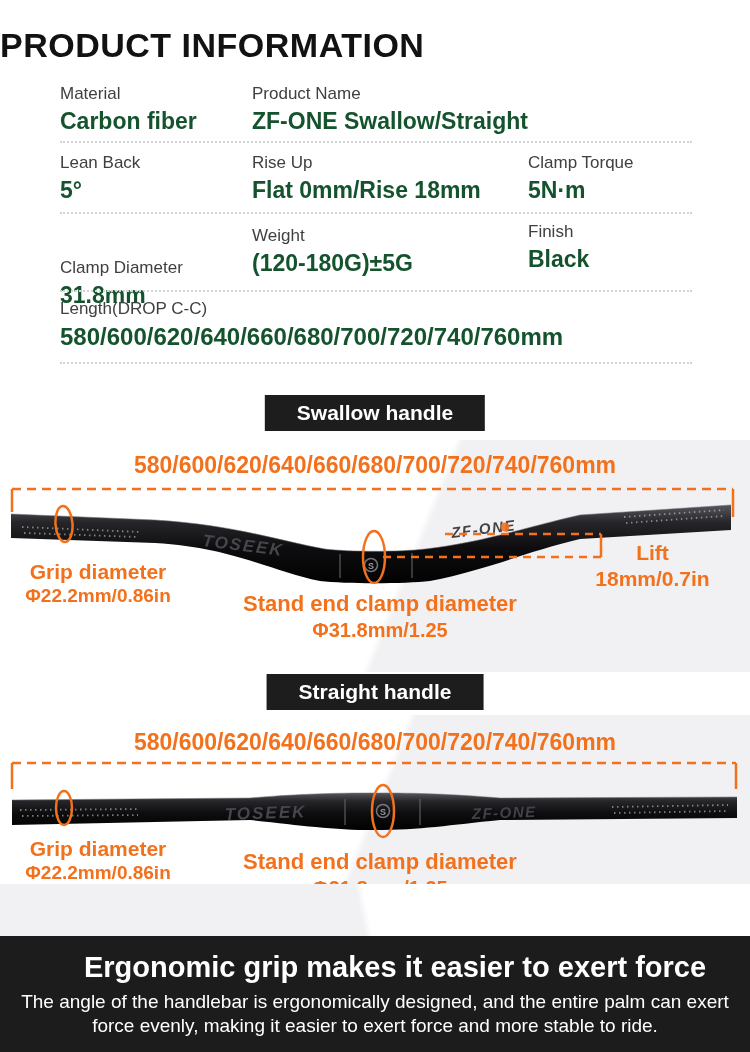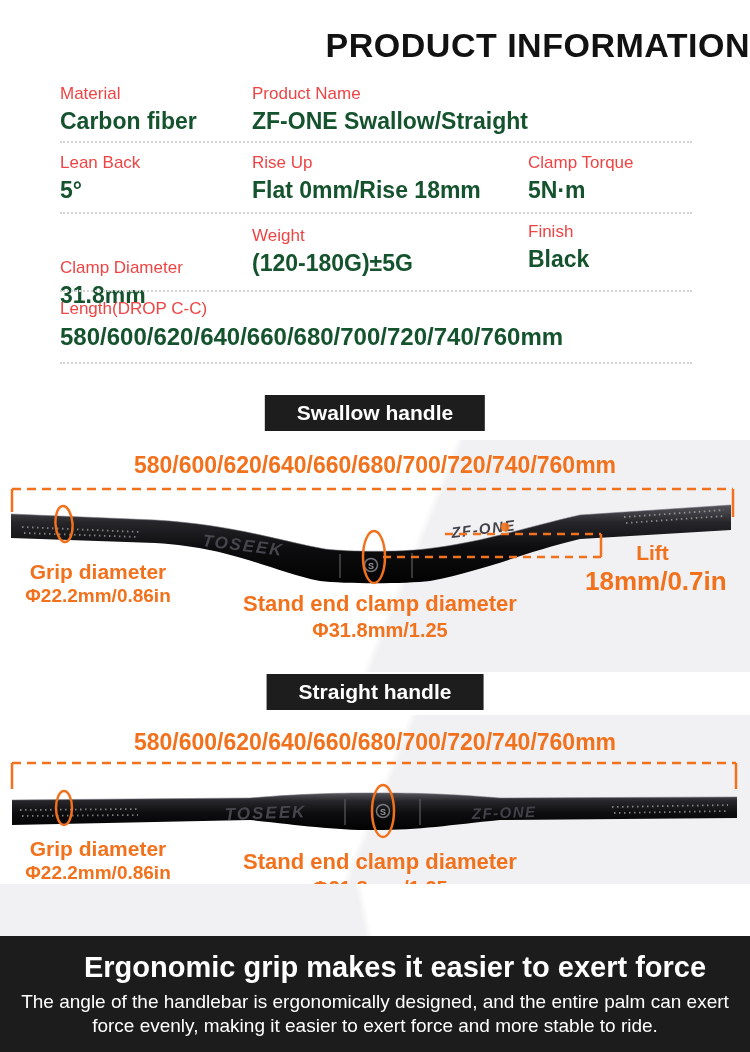--- a/index.html
+++ b/index.html
@@ -1,19 +1,19 @@
 <!DOCTYPE html>
 <html><head>
 <meta charset="utf-8">
 <style>
   html,body{margin:0;padding:0;background:#ffffff;font-family:"Liberation Sans",sans-serif;}
   .page{position:relative;width:750px;height:1052px;background:#fff;overflow:hidden;}
   .abs{position:absolute;}
-  .page-title{top:26px;left:0;width:100%;text-align:right;font-size:34px;font-weight:bold;color:#121212;letter-spacing:.5px;}
-  .cell .label{font-size:17px;color:#ef4444;}
+  .page-title{top:26px;left:0;width:100%;text-align:left;font-size:34px;font-weight:bold;color:#121212;letter-spacing:.5px;}
+  .cell .label{font-size:17px;color:#404040;}
   .cell .value{font-size:23px;font-weight:bold;color:#14532d;margin-top:4px;white-space:nowrap;}
   .sep{left:60px;width:632px;border-top:2px dotted #d3d3d3;height:0;}
   .badge{left:50%;transform:translateX(-50%);background:#1d1d1d;color:#ffffff;font-size:21px;font-weight:bold;padding:6px 32px;white-space:nowrap;}
   .diagram{left:0;width:750px;overflow:hidden;}
   .diagram-bg{position:absolute;inset:0;}
   .bg-swallow{background:linear-gradient(112deg,#ffffff 0 54%,#f1f1f3 55% 100%);}
   .bg-straight{background:linear-gradient(112deg,#ffffff 0 50%,#f1f1f3 51% 100%);}
   .prefooter{top:884px;height:52px;width:750px;background:linear-gradient(78deg,#f1f1f3 0 48%,#ffffff 49% 100%);}
   .dim-text{left:0;width:100%;text-align:center;color:#F2711C;font-size:23px;font-weight:bold;white-space:nowrap;}
   .ann{color:#F2711C;font-weight:bold;text-align:center;line-height:1.2;}
@@ -122,21 +122,21 @@
     <div class="abs ann" style="left:8px;top:119px;width:180px;">
       <div class="ann-label">Grip diameter</div>
       <div class="ann-value">Φ22.2mm/0.86in</div>
     </div>
     <div class="abs ann ann-clamp" style="left:195px;top:151px;width:370px;">
       <div class="ann-label">Stand end clamp diameter</div>
       <div class="ann-value">Φ31.8mm/1.25</div>
     </div>
     <div class="abs ann" style="left:585px;top:100px;width:135px;">
       <div class="ann-label">Lift</div>
-      <div class="ann-value" style="font-size:26px;">18mm/0.7in</div>
+      <div class="ann-value" style="font-size:21px;">18mm/0.7in</div>
     </div>
   </div>
 
   <div class="abs badge" style="top:674px;">Straight handle</div>
 
   <div class="abs diagram" style="top:715px;height:169px;">
     <div class="diagram-bg bg-straight"></div>
     <div class="abs dim-text" style="top:14px;">580/600/620/640/660/680/700/720/740/760mm</div>
 
     <svg class="abs" style="left:0;top:0;" width="750" height="169" viewBox="0 0 750 169">

